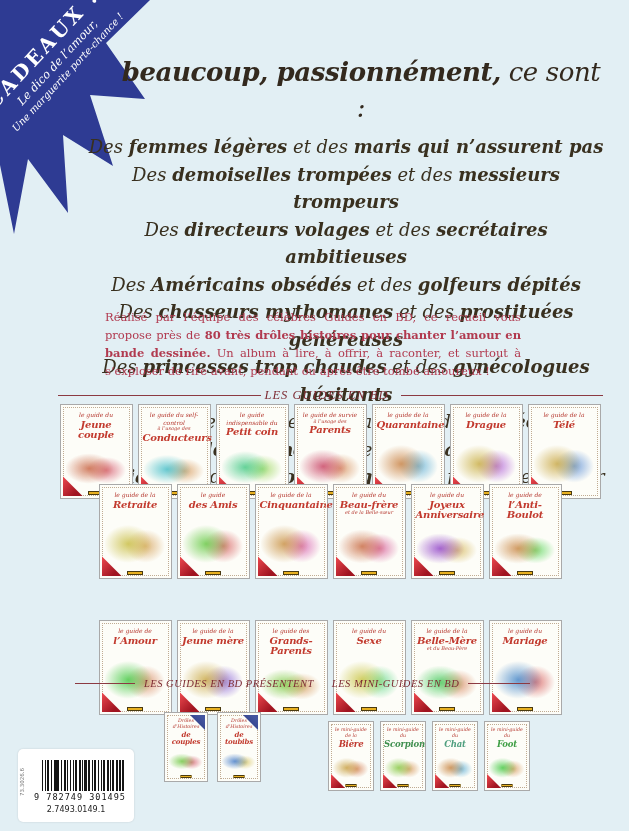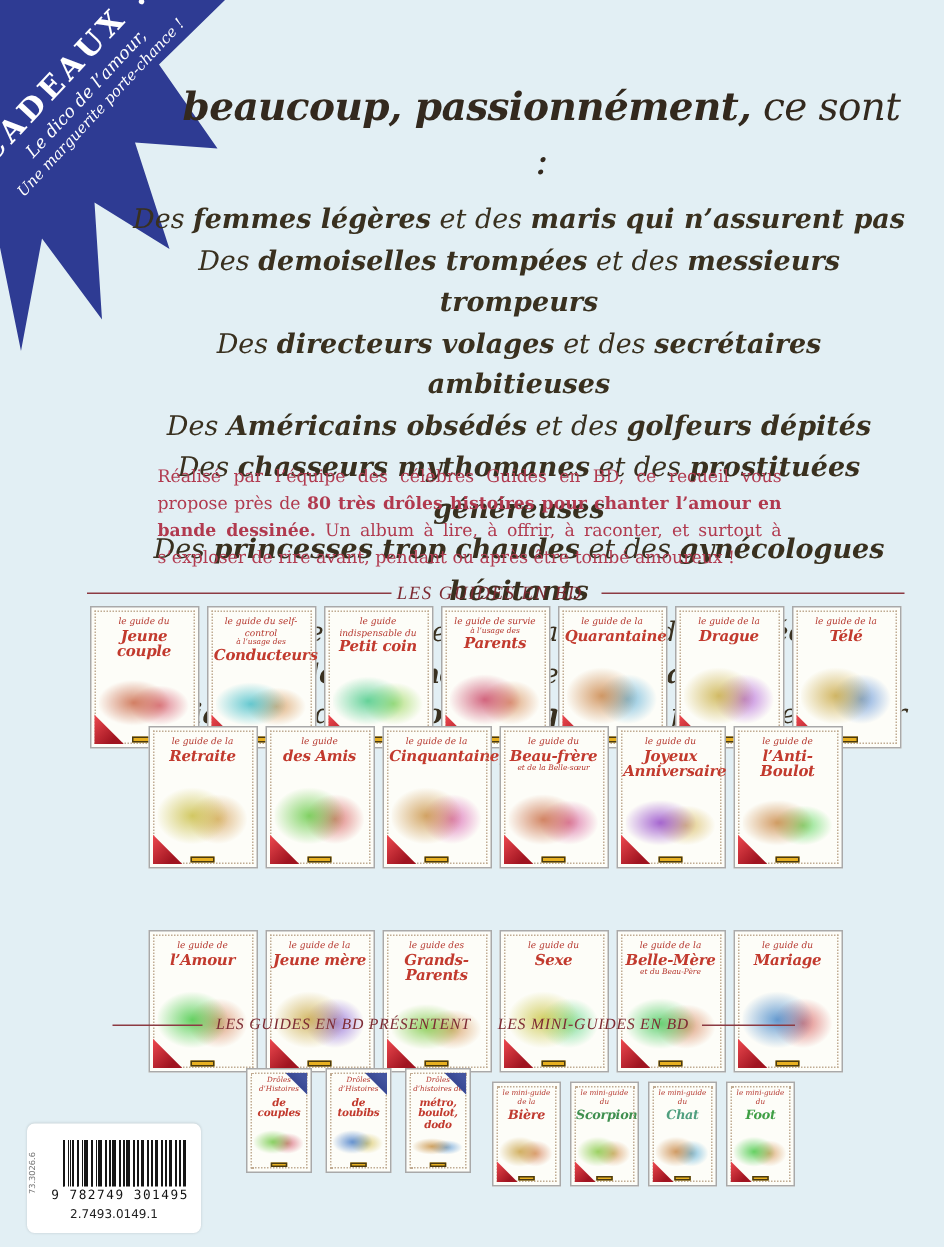--- a/index.html
+++ b/index.html
@@ -316,27 +316,20 @@
       <div class="c-corner-tr"></div>
       <div class="c-pub"></div>
     </div>
     <div class="cover hist" style="--h1: 215; --h2: 50;">
       <div class="c-top">Drôles d’Histoires</div>
       <div class="c-main">de toubibs</div>
       <div class="c-art"></div>
       <div class="c-corner-tr"></div>
       <div class="c-pub"></div>
     </div>
-    <div class="cover hist" style="--h1: 35; --h2: 210;">
-      <div class="c-top">Drôles d’histoires de</div>
-      <div class="c-main">métro, boulot, dodo</div>
-      <div class="c-art"></div>
-      <div class="c-corner-tr"></div>
-      <div class="c-pub"></div>
-    </div>
   </div>
 <div class="minis-row">
     <div class="cover mini" style="--h1: 42; --h2: 20;">
       <div class="c-top">le mini-guide de la</div>
       <div class="c-main" style="color: rgb(192, 58, 48);">Bière</div>
       <div class="c-art"></div>
       <div class="c-corner"></div>
       <div class="c-pub"></div>
     </div>
     <div class="cover mini" style="--h1: 90; --h2: 30;">

